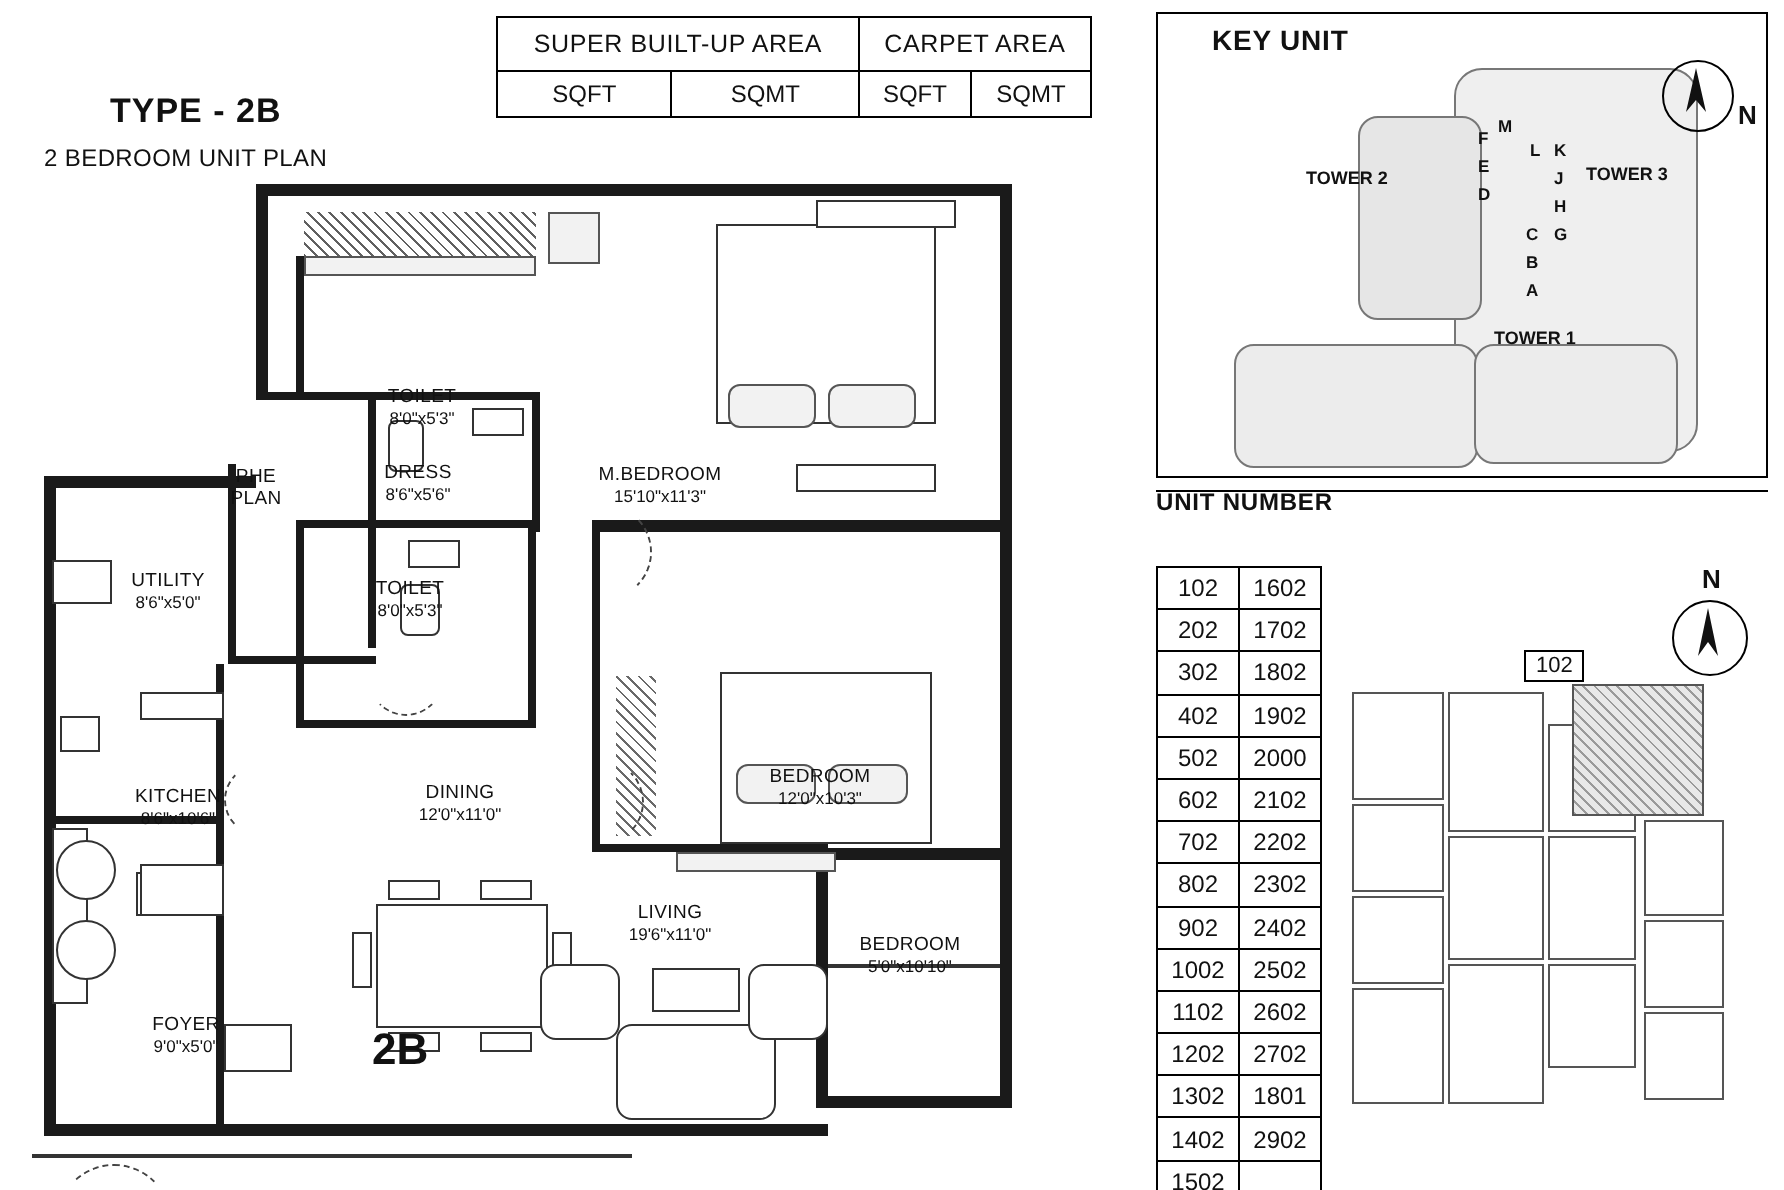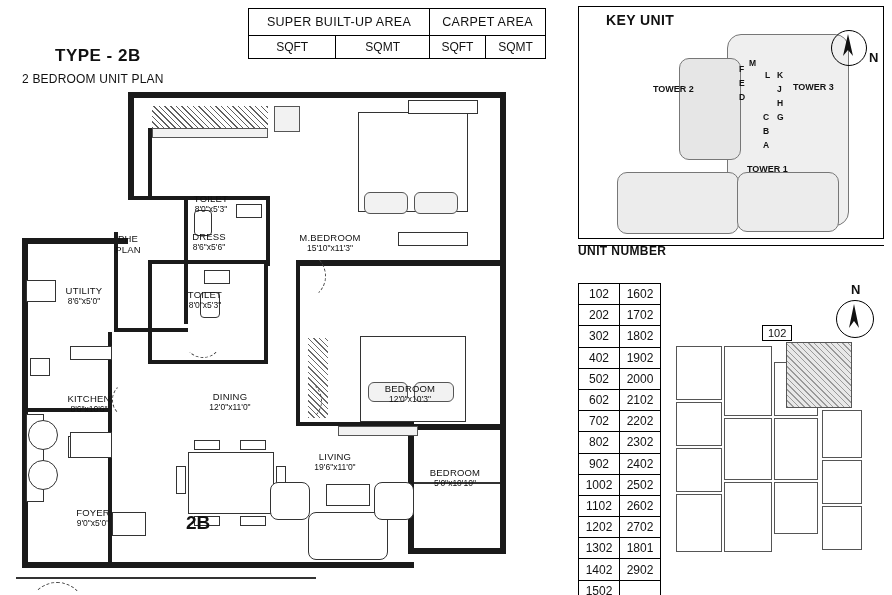--- a/index.html
+++ b/index.html
@@ -24,21 +24,21 @@
   .wall{position:absolute;background:#1a1a1a;}
   .rm{position:absolute;text-align:center;line-height:1.15;font-size:9px;}
   .rm b{font-size:9.5px;font-weight:normal;display:block;letter-spacing:.2px;}
   .rm span{font-size:8.5px;display:block;}
   .hatch{position:absolute;background:
      repeating-linear-gradient(45deg,#444 0 1px,transparent 1px 4px);}
   .lt{position:absolute;border:1px solid #333;box-sizing:border-box;background:#fff;}
   .ltg{position:absolute;border:1px solid #555;box-sizing:border-box;background:#f2f2f2;}
   .arc{position:absolute;border:1px dashed #444;border-radius:50%;background:transparent;}
   .thin{position:absolute;background:#333;}
-  #tag2b{position:absolute;left:178px;top:420px;font-size:19px;font-weight:bold;}
+  #tag2b{position:absolute;left:178px;top:420px;font-size:22px;font-weight:bold;}
 
   
   #key-plan-box{left:578px;top:6px;width:306px;height:233px;}
   #key-plan-title{left:8px;top:6px;font-size:14px;font-weight:bold;letter-spacing:.4px;}
   #key-inner{left:587px;top:22px;width:288px;height:212px;}
   .kp-blob{position:absolute;background:#efefef;border:1px solid #777;}
   .kp-lbl{position:absolute;font-size:8.5px;font-weight:bold;}
   .kp-twr{position:absolute;font-size:9px;font-weight:bold;}
   .compass-circle{position:absolute;border:1px solid #000;border-radius:50%;}
 

